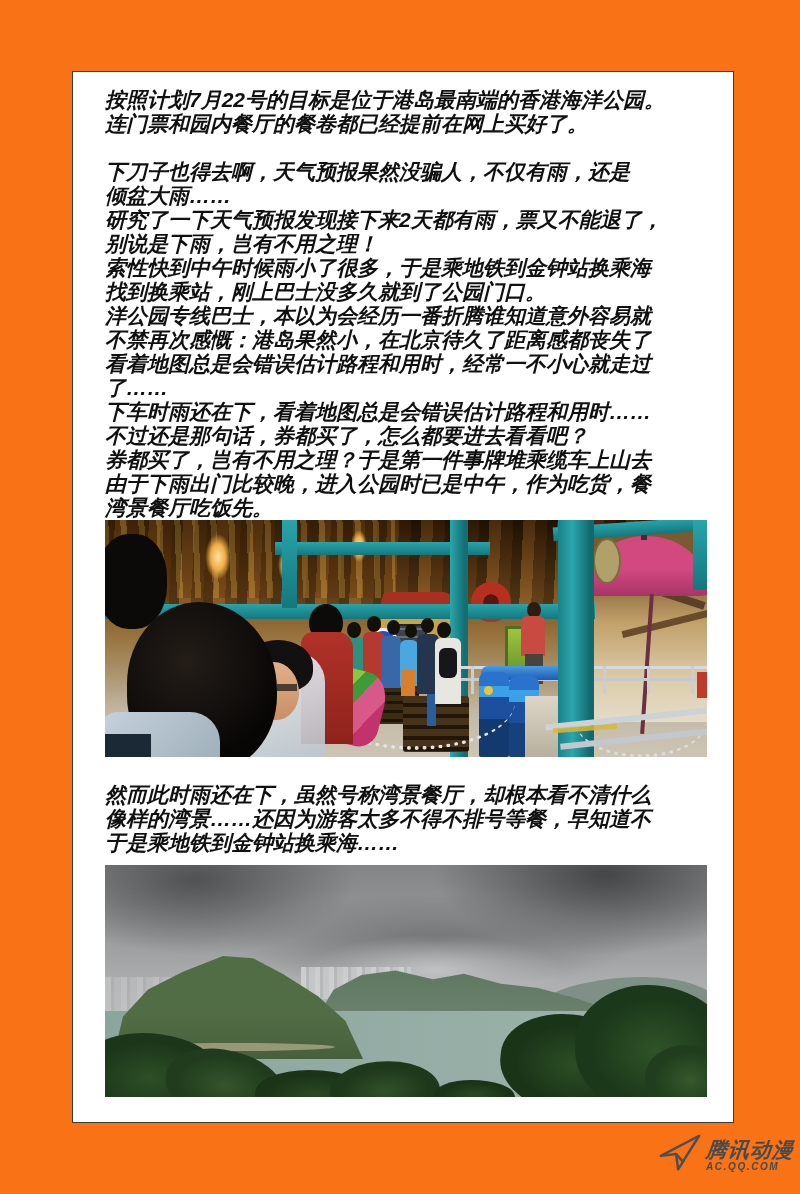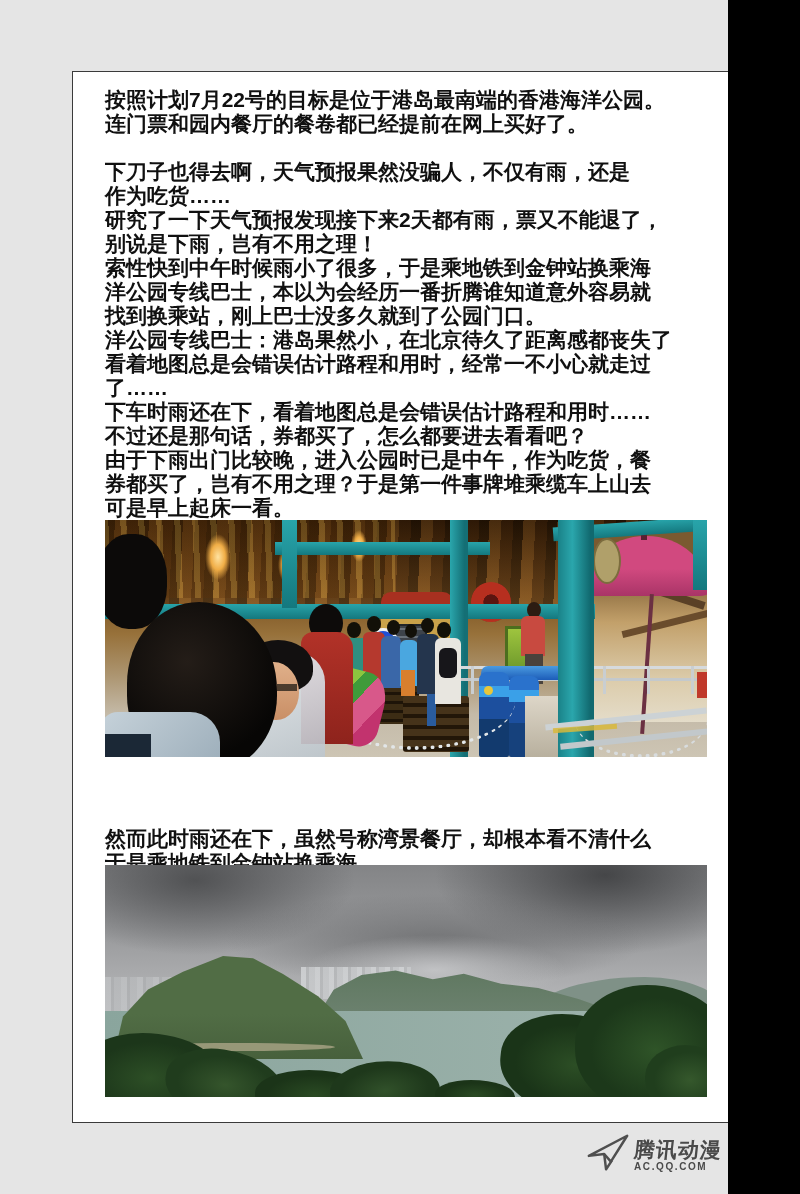--- a/index.html
+++ b/index.html
@@ -1,24 +1,24 @@
 <!DOCTYPE html>
 <html><head>
 <meta charset="utf-8">
 <style>
   html,body{margin:0;padding:0;background:#000;}
-  .page{position:relative;width:728px;height:1194px;background:#e5e5e5;overflow:hidden;
-        font-family:"Liberation Sans","DejaVu Sans",sans-serif;}
+  .page{position:relative;width:800px;height:1194px;background:#f97316;overflow:hidden;
+        font-family:"Liberation Sans","DejaVu Sans",sans-serif;font-style:italic;}
   .sheet{position:absolute;left:73px;top:72px;width:660px;height:1050px;background:#ffffff;
          box-shadow:0 0 0 1px #3a3a3a;}
   
   .text-block{position:absolute;left:32px;width:612px;color:#101010;font-weight:700;
               font-size:21px;line-height:24px;}
   .block1{top:16px;}
-  .block2{top:711px;margin-top:44px;}
+  .block2{top:711px;}
   .tl{height:24px;white-space:nowrap;overflow:visible;}
   
   .photo{position:absolute;left:32px;width:602px;overflow:hidden;}
   .photo .s{position:absolute;}
   
   .photo1{top:448px;height:237px;
     background:linear-gradient(180deg,#241505 0%,#4a2f10 14%,#7a5222 32%,#97713a 48%,#ad9672 66%,#c4baa8 82%,#cdc5b4 100%);}
   .rafters{left:0;top:0;width:602px;height:92px;opacity:.85;
     background:repeating-linear-gradient(93deg,rgba(25,12,2,.55) 0 10px,rgba(170,105,40,.3) 10px 22px,rgba(60,30,8,.45) 22px 34px);}
   .mach{left:0;top:35;width:290px;height:78px;opacity:.8;
@@ -164,34 +164,34 @@
 <body>
 
 <div class="page">
   <div class="sheet">
 
     <div class="text-block block1">
         <div class="tl">按照计划7月22号的目标是位于港岛最南端的香港海洋公园。</div>
         <div class="tl">连门票和园内餐厅的餐卷都已经提前在网上买好了。</div>
         <div class="tl"></div>
         <div class="tl">下刀子也得去啊，天气预报果然没骗人，不仅有雨，还是</div>
-        <div class="tl">作为吃货……</div>
+        <div class="tl">倾盆大雨……</div>
         <div class="tl">研究了一下天气预报发现接下来2天都有雨，票又不能退了，</div>
         <div class="tl">别说是下雨，岂有不用之理！</div>
         <div class="tl">索性快到中午时候雨小了很多，于是乘地铁到金钟站换乘海</div>
+        <div class="tl">找到换乘站，刚上巴士没多久就到了公园门口。</div>
         <div class="tl">洋公园专线巴士，本以为会经历一番折腾谁知道意外容易就</div>
-        <div class="tl">找到换乘站，刚上巴士没多久就到了公园门口。</div>
-        <div class="tl">洋公园专线巴士：港岛果然小，在北京待久了距离感都丧失了</div>
+        <div class="tl">不禁再次感慨：港岛果然小，在北京待久了距离感都丧失了</div>
         <div class="tl">看着地图总是会错误估计路程和用时，经常一不小心就走过</div>
         <div class="tl">了……</div>
         <div class="tl">下车时雨还在下，看着地图总是会错误估计路程和用时……</div>
         <div class="tl">不过还是那句话，券都买了，怎么都要进去看看吧？</div>
+        <div class="tl">券都买了，岂有不用之理？于是第一件事牌堆乘缆车上山去</div>
         <div class="tl">由于下雨出门比较晚，进入公园时已是中午，作为吃货，餐</div>
-        <div class="tl">券都买了，岂有不用之理？于是第一件事牌堆乘缆车上山去</div>
-        <div class="tl">可是早上起床一看。</div>
+        <div class="tl">湾景餐厅吃饭先。</div>
       </div>
 
     <div class="photo photo1">
       <div class="s rafters"></div>
       <div class="s mach"></div>
       <div class="s glow g1"></div>
       <div class="s glow g2"></div>
       <div class="s glow g3"></div>
       <div class="s glow g4"></div>
       <div class="s glow g5"></div>
@@ -258,20 +258,21 @@
       <div class="s face-woman"></div>
       <div class="s glasses"></div>
       <div class="s head-far"></div>
       <div class="s head-main"></div>
       <div class="s shirt-main"></div>
       <div class="s shirt-navy"></div>
     </div>
 
     <div class="text-block block2">
         <div class="tl">然而此时雨还在下，虽然号称湾景餐厅，却根本看不清什么</div>
+        <div class="tl">像样的湾景……还因为游客太多不得不排号等餐，早知道不</div>
         <div class="tl">于是乘地铁到金钟站换乘海……</div>
       </div>
 
     <div class="photo photo2">
       <div class="s cloud cloud-tl"></div>
       <div class="s cloud cloud-tr"></div>
       <div class="s cloud cloud-mid"></div>
       <div class="s cloud cloud-fog"></div>
       <div class="s city-left"></div>
       <div class="s city-mid"></div>

